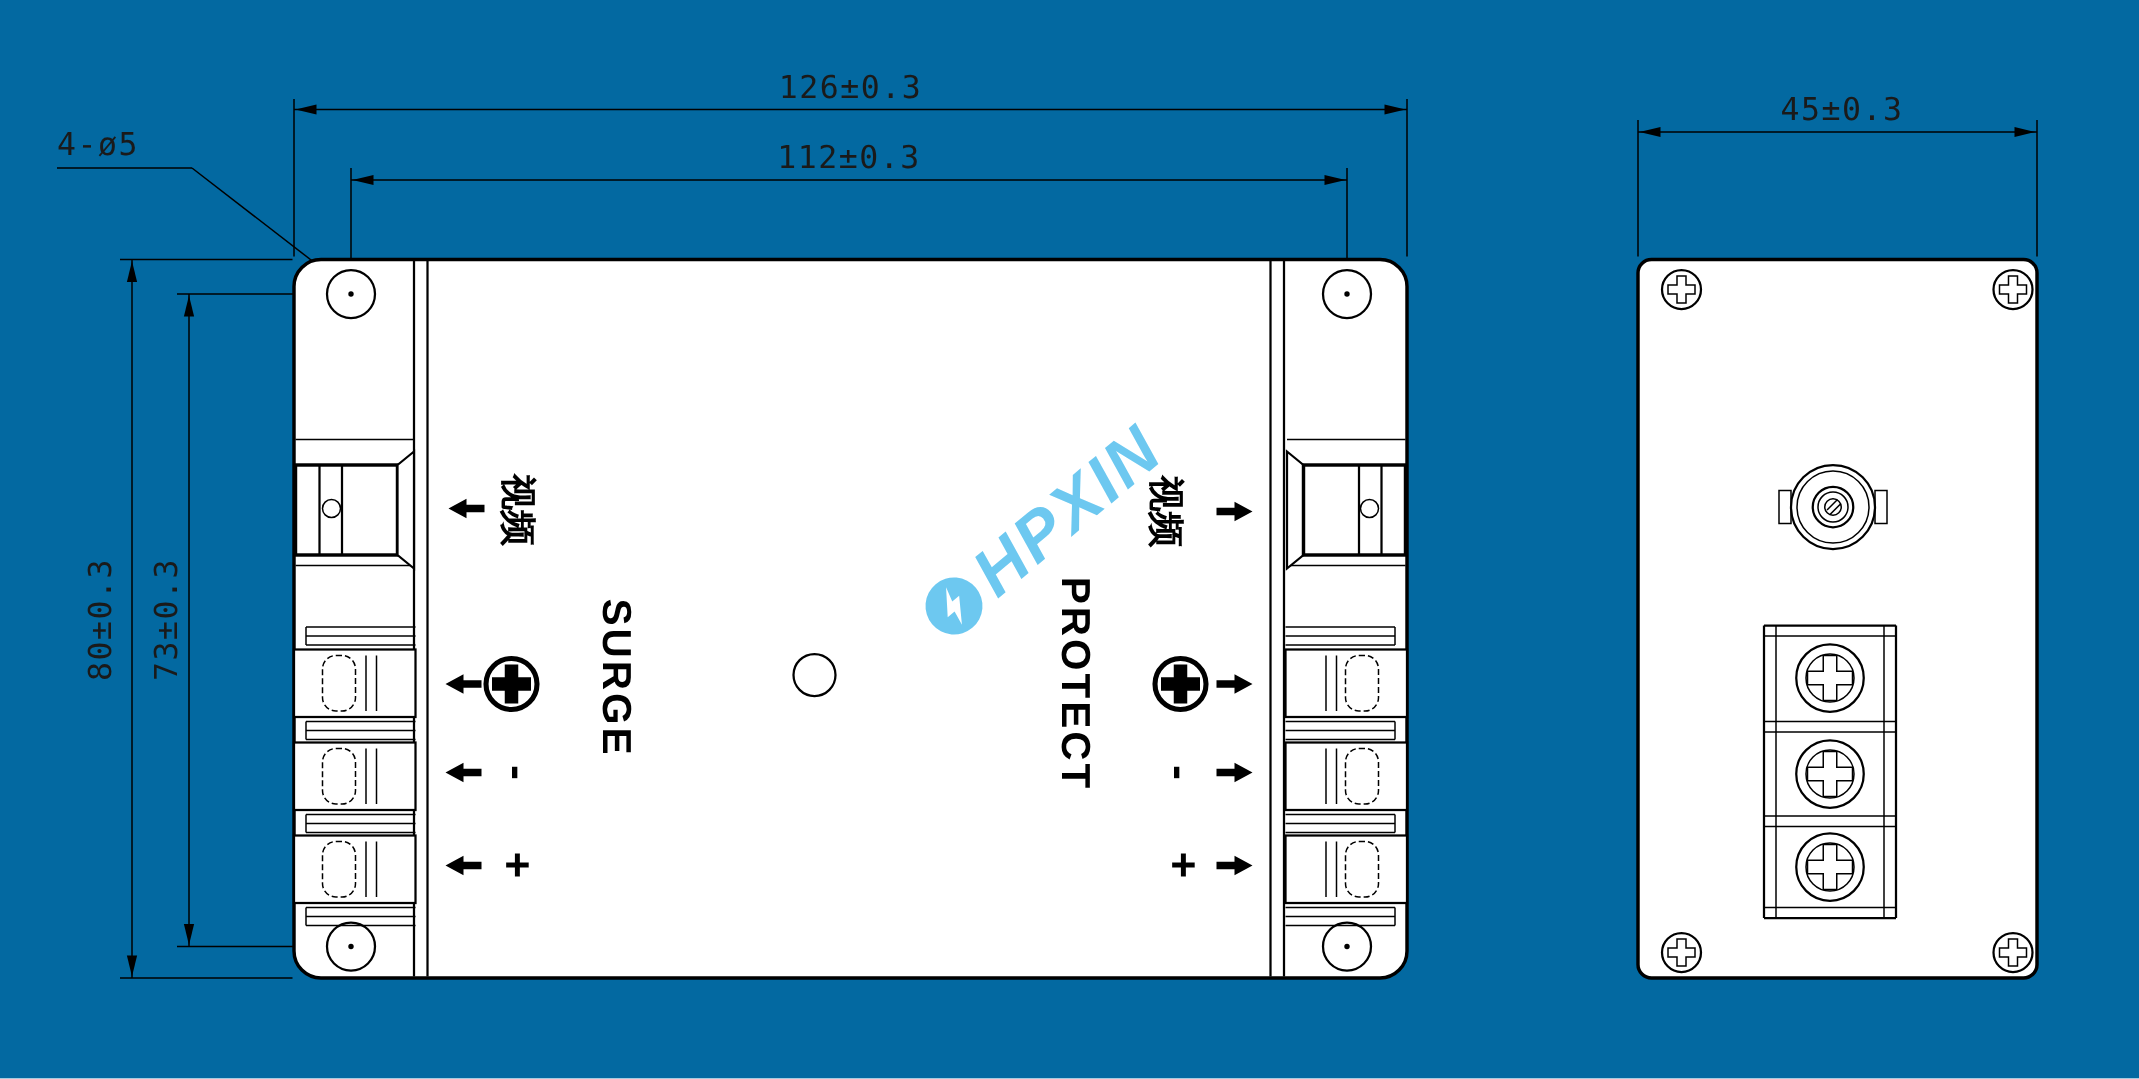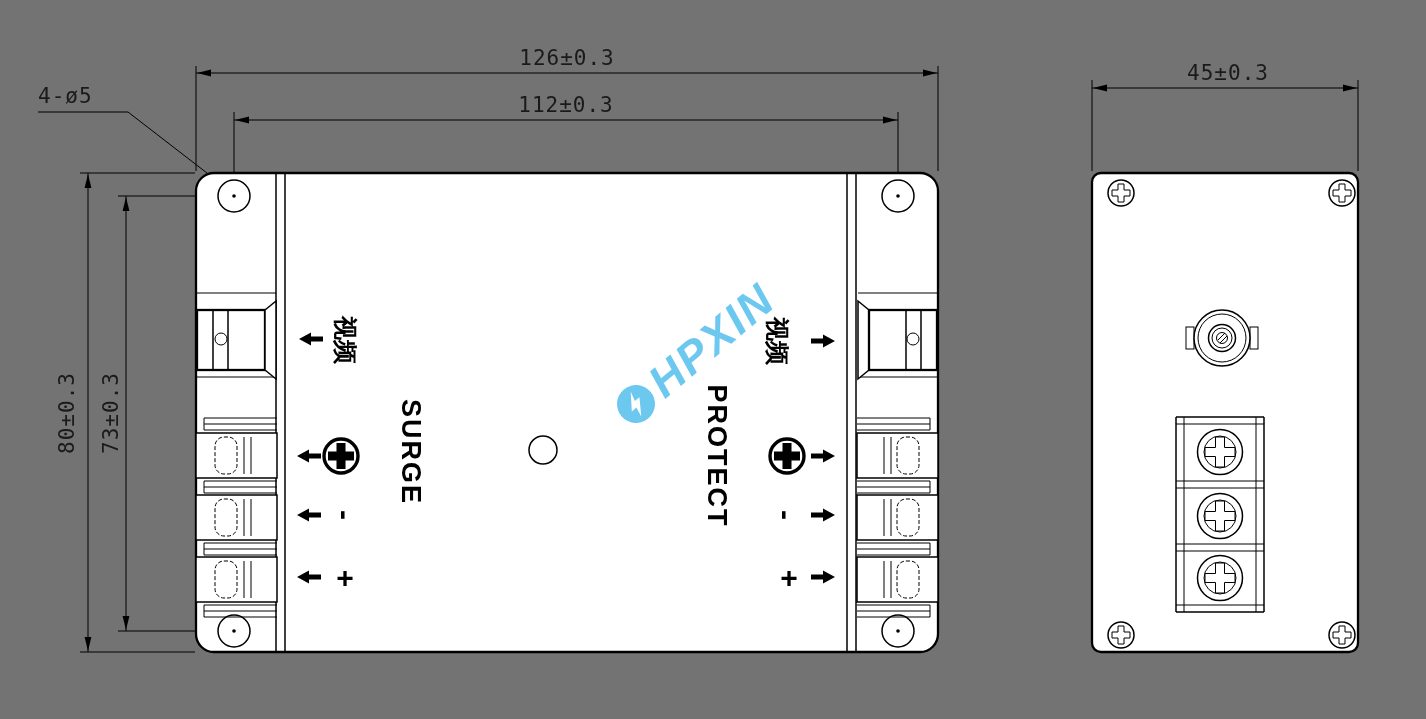--- a/index.html
+++ b/index.html
@@ -1,16 +1,16 @@
 <!DOCTYPE html>
 <html><head>
 <meta charset="utf-8">
 <style>
   html,body{margin:0;padding:0;background:#ffffff;}
-  .canvas{position:relative;width:1426px;height:719px;background:#737373;overflow:hidden;
+  .canvas{position:relative;width:1426px;height:719px;background:#0369a1;overflow:hidden;
           font-family:"Liberation Sans",sans-serif;}
   svg{position:absolute;left:0;top:0;}
   .dimtext{font-family:"DejaVu Sans Mono",monospace;font-size:21px;fill:#1a1a1a;letter-spacing:1px;}
   .biglabel{font-family:"Liberation Sans",sans-serif;font-weight:bold;font-size:27px;fill:#000;letter-spacing:2px;}
   .cjk{font-family:"DejaVu Sans",sans-serif;font-weight:bold;font-size:24px;fill:#000;}
   .sign{font-family:"Liberation Sans",sans-serif;font-weight:bold;font-size:30px;fill:#000;}
   .wm-text{font-family:"Liberation Sans",sans-serif;font-weight:bold;font-style:italic;font-size:45px;letter-spacing:2px;}
   .thin{stroke:#000;stroke-width:1;fill:none;}
   .med{stroke:#000;stroke-width:1.5;fill:none;}
   .thick{stroke:#000;stroke-width:2.3;fill:none;}

